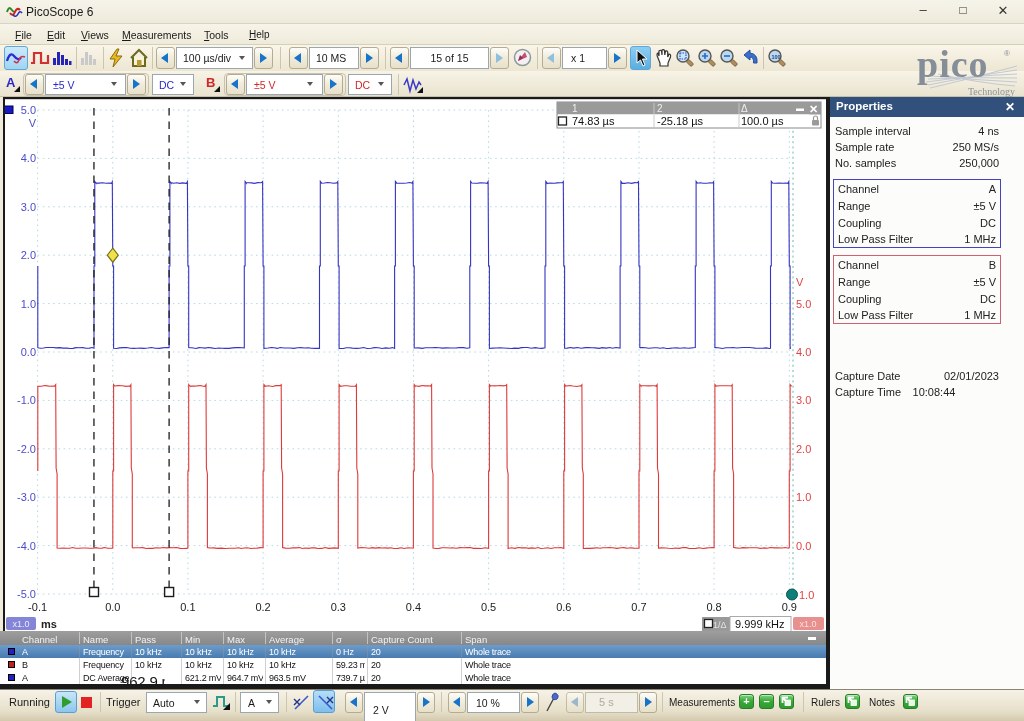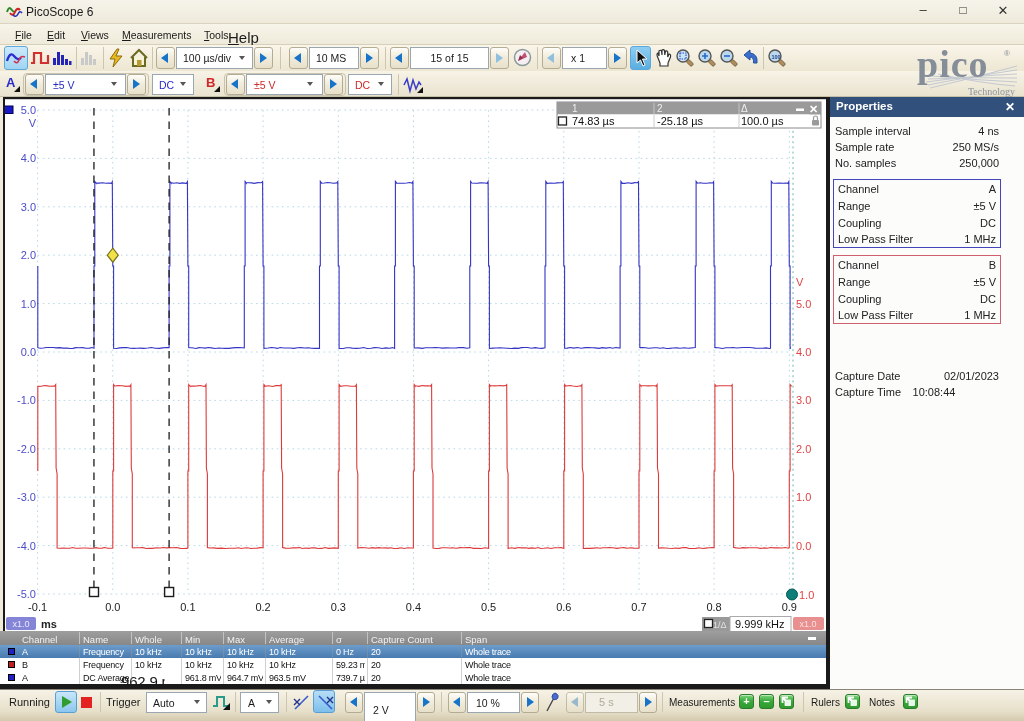--- a/index.html
+++ b/index.html
@@ -24,21 +24,21 @@
 <div class="abs" style="left:26px;top:5px;font-size:12px">PicoScope 6</div>
 <div class="abs" style="left:908px;top:2px;width:30px;height:20px;text-align:center;font-size:13px;color:#333">–</div>
 <div class="abs" style="left:948px;top:3px;width:30px;height:20px;text-align:center;font-size:12px;color:#333">□</div>
 <div class="abs" style="left:988px;top:3px;width:30px;height:20px;text-align:center;font-size:13px;color:#333">✕</div>
 <div class="abs" style="left:0;top:24px;width:1024px;height:21px;background:linear-gradient(#f7f4e9,#efebdb);border-bottom:1px solid #d6cfba"></div>
 <div class="abs" style="left:15px;top:29px;font-size:10.5px"><span style="text-decoration:underline">F</span>ile</div>
 <div class="abs" style="left:47px;top:29px;font-size:10.5px"><span style="text-decoration:underline">E</span>dit</div>
 <div class="abs" style="left:81px;top:29px;font-size:10.5px"><span style="text-decoration:underline">V</span>iews</div>
 <div class="abs" style="left:122px;top:29px;font-size:10.5px"><span style="text-decoration:underline">M</span>easurements</div>
 <div class="abs" style="left:204px;top:29px;font-size:10.5px"><span style="text-decoration:underline">T</span>ools</div>
-<div class="abs" style="left:228px;top:29px;font-size:15px"><span style="text-decoration:underline">H</span>elp</div>
+<div class="abs" style="left:249px;top:29px;font-size:10px"><span style="text-decoration:underline">H</span>elp</div>
 <div class="abs" style="left:0;top:45px;width:1024px;height:26px;background:linear-gradient(#f9f5e9,#ece6d2)"></div>
 <div class="abs" style="left:0;top:71px;width:1024px;height:26px;background:linear-gradient(#f7f3e6,#e9e3cf);border-bottom:1px solid #c6bfa8"></div>
 <svg class="abs" style="left:905px;top:44px" width="119" height="53" viewBox="0 0 119 53">
  <g stroke="#c3c9d1" stroke-width="1" fill="none">
   <path d="M25 44 Q60 36 112 22"></path>
       <path d="M23 41 Q62 33 112 26"></path>
   <path d="M21 38 Q64 32 112 30"></path>
       <path d="M23 35 Q66 33 112 34"></path>
   <path d="M27 32 Q70 36 112 38"></path>
       <path d="M33 30 Q74 39 110 42"></path>
@@ -317,21 +317,21 @@
 <div class="abs" style="left:866px;top:293px;width:130px;text-align:right;font-size:11px;color:#222">DC</div>
 <div class="abs" style="left:838px;top:309px;font-size:11px;color:#222">Low Pass Filter</div>
 <div class="abs" style="left:866px;top:309px;width:130px;text-align:right;font-size:11px;color:#222">1 MHz</div>
 <div class="abs" style="left:835px;top:370px;font-size:11px;color:#222">Capture Date</div>
 <div class="abs" style="left:869px;top:370px;width:130px;text-align:right;font-size:11px;color:#222">02/01/2023</div>
 <div class="abs" style="left:835px;top:386px;font-size:11px;color:#222">Capture Time</div>
 <div class="abs" style="left:869px;top:386px;width:130px;text-align:center;font-size:11px;color:#222">10:08:44</div>
 <div class="abs" style="left:0;top:631px;width:826px;height:14px;background:linear-gradient(#9e9e9e,#878787)"></div>
 <div class="abs" style="left:22px;top:634px;font-size:9.5px;color:#f2f2f2">Channel</div>
 <div class="abs" style="left:83px;top:634px;font-size:9.5px;color:#f2f2f2">Name</div>
-<div class="abs" style="left:135px;top:634px;font-size:9.5px;color:#f2f2f2">Whole</div>
+<div class="abs" style="left:135px;top:634px;font-size:9.5px;color:#f2f2f2">Pass</div>
 <div class="abs" style="left:185px;top:634px;font-size:9.5px;color:#f2f2f2">Min</div>
 <div class="abs" style="left:227px;top:634px;font-size:9.5px;color:#f2f2f2">Max</div>
 <div class="abs" style="left:269px;top:634px;font-size:9.5px;color:#f2f2f2">Average</div>
 <div class="abs" style="left:336px;top:634px;font-size:9.5px;color:#f2f2f2">σ</div>
 <div class="abs" style="left:371px;top:634px;font-size:9.5px;color:#f2f2f2">Capture Count</div>
 <div class="abs" style="left:465px;top:634px;font-size:9.5px;color:#f2f2f2">Span</div>
 <div class="abs" style="left:79px;top:632px;width:1px;height:12px;background:#c2c2c2"></div>
 <div class="abs" style="left:131px;top:632px;width:1px;height:12px;background:#c2c2c2"></div>
 <div class="abs" style="left:181px;top:632px;width:1px;height:12px;background:#c2c2c2"></div>
 <div class="abs" style="left:223px;top:632px;width:1px;height:12px;background:#c2c2c2"></div>
@@ -376,21 +376,21 @@
 <div class="abs" style="left:223px;top:658.1px;width:1px;height:13.1px;background:rgba(150,150,150,.45)"></div>
 <div class="abs" style="left:265px;top:658.1px;width:1px;height:13.1px;background:rgba(150,150,150,.45)"></div>
 <div class="abs" style="left:332px;top:658.1px;width:1px;height:13.1px;background:rgba(150,150,150,.45)"></div>
 <div class="abs" style="left:367px;top:658.1px;width:1px;height:13.1px;background:rgba(150,150,150,.45)"></div>
 <div class="abs" style="left:461px;top:658.1px;width:1px;height:13.1px;background:rgba(150,150,150,.45)"></div>
 <div class="abs" style="left:0;top:671.2px;width:826px;height:13.1px;background:#fff"></div>
 <div class="abs" style="left:8px;top:674.2px;width:7px;height:7px;background:#2020c4;border:1px solid #000"></div>
 <div class="abs" style="left:22px;top:672.7px;width:55px;overflow:hidden;font-size:9px;letter-spacing:-0.2px;color:#111;white-space:nowrap">A</div>
 <div class="abs" style="left:83px;top:672.7px;width:46px;overflow:hidden;font-size:9px;letter-spacing:-0.2px;color:#111;white-space:nowrap">DC Average</div>
 <div class="abs" style="left:121px;top:672.7px;width:44px;overflow:hidden;font-size:15px;letter-spacing:-0.2px;color:#111;white-space:nowrap">962.9 mV</div>
-<div class="abs" style="left:185px;top:672.7px;width:36px;overflow:hidden;font-size:9px;letter-spacing:-0.2px;color:#111;white-space:nowrap">961.8 mV</div>
+<div class="abs" style="left:185px;top:672.7px;width:36px;overflow:hidden;font-size:9px;letter-spacing:-0.2px;color:#111;white-space:nowrap">621.2 mV</div>
 <div class="abs" style="left:227px;top:672.7px;width:36px;overflow:hidden;font-size:9px;letter-spacing:-0.2px;color:#111;white-space:nowrap">964.7 mV</div>
 <div class="abs" style="left:269px;top:672.7px;width:61px;overflow:hidden;font-size:9px;letter-spacing:-0.2px;color:#111;white-space:nowrap">963.5 mV</div>
 <div class="abs" style="left:336px;top:672.7px;width:29px;overflow:hidden;font-size:9px;letter-spacing:-0.2px;color:#111;white-space:nowrap">739.7 µV</div>
 <div class="abs" style="left:371px;top:672.7px;width:88px;overflow:hidden;font-size:9px;letter-spacing:-0.2px;color:#111;white-space:nowrap">20</div>
 <div class="abs" style="left:465px;top:672.7px;width:359px;overflow:hidden;font-size:9px;letter-spacing:-0.2px;color:#111;white-space:nowrap">Whole trace</div>
 <div class="abs" style="left:79px;top:671.2px;width:1px;height:13.1px;background:rgba(150,150,150,.45)"></div>
 <div class="abs" style="left:131px;top:671.2px;width:1px;height:13.1px;background:rgba(150,150,150,.45)"></div>
 <div class="abs" style="left:181px;top:671.2px;width:1px;height:13.1px;background:rgba(150,150,150,.45)"></div>
 <div class="abs" style="left:223px;top:671.2px;width:1px;height:13.1px;background:rgba(150,150,150,.45)"></div>
 <div class="abs" style="left:265px;top:671.2px;width:1px;height:13.1px;background:rgba(150,150,150,.45)"></div>

